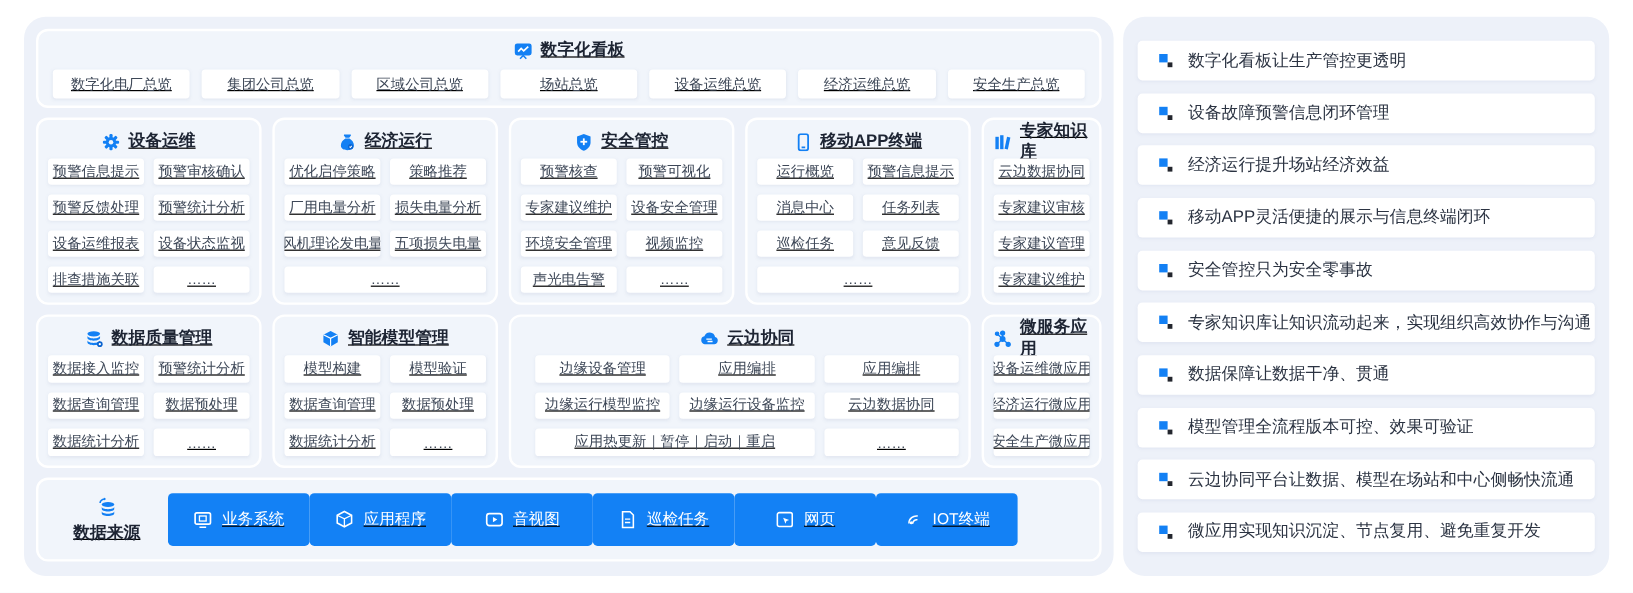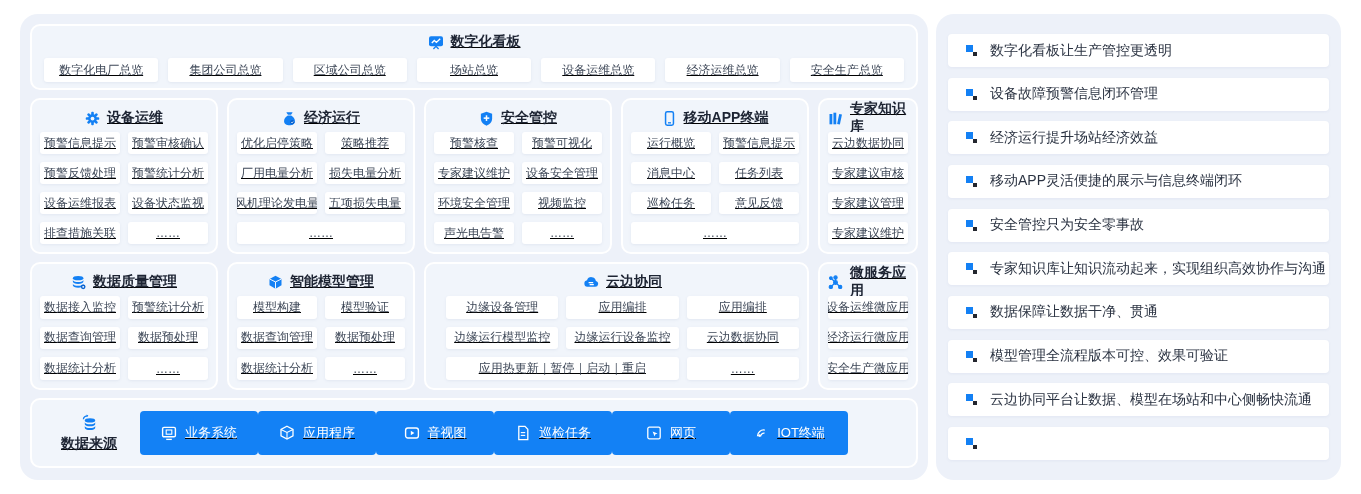--- a/index.html
+++ b/index.html
@@ -415,14 +415,15 @@
   <div class="benefit">
       <span class="bullet"></span>
       <span>模型管理全流程版本可控、效果可验证</span>
     </div>
   <div class="benefit">
       <span class="bullet"></span>
       <span>云边协同平台让数据、模型在场站和中心侧畅快流通</span>
     </div>
   <div class="benefit">
       <span class="bullet"></span>
+      <span>微应用实现知识沉淀、节点复用、避免重复开发</span>
     </div>
 </div>
 
 </body></html>

